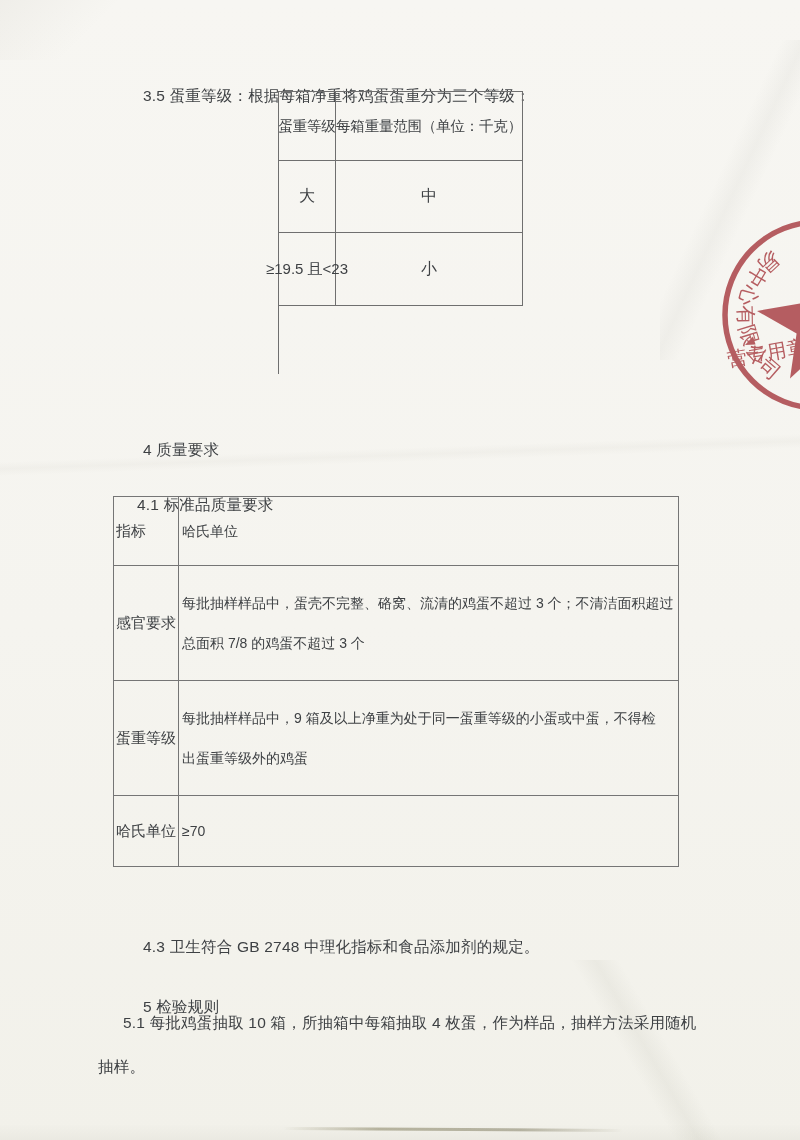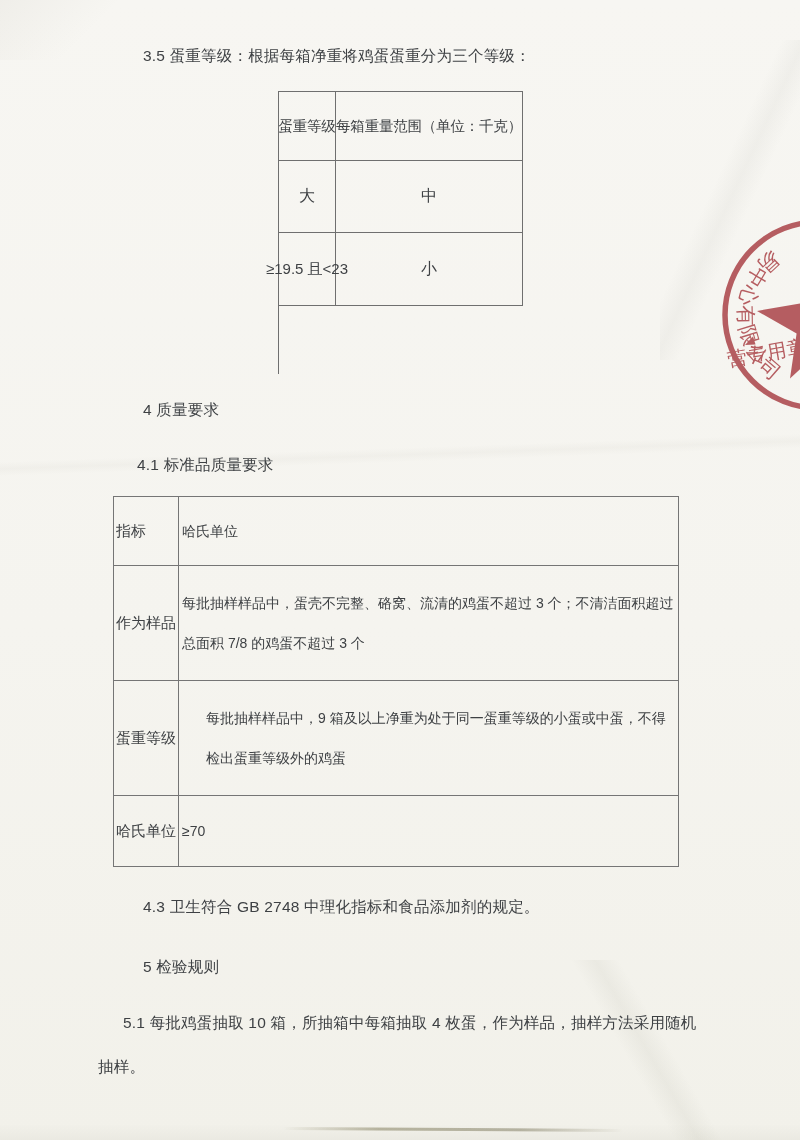--- a/index.html
+++ b/index.html
@@ -24,21 +24,21 @@
     background:linear-gradient(135deg, rgba(150,145,130,0.08), transparent 55%); }
 
   .edge-shadow{
     position:absolute; left:283px; top:1128px; width:340px; height:3px;
     transform:rotate(0.3deg); border-radius:2px;
     background:linear-gradient(90deg, rgba(125,120,85,0) 0%, rgba(125,120,85,0.5) 28%, rgba(110,105,75,0.45) 70%, rgba(125,120,85,0) 100%);
   }
   .bottom-fade{ position:absolute; left:0; bottom:0; width:800px; height:16px;
     background:linear-gradient(180deg, transparent, rgba(90,90,70,0.05)); }
 
-  .line{ position:absolute; font-size:15.5px; line-height:22px; white-space:nowrap; letter-spacing:0.2px; }
+  .line{ position:absolute; font-size:15.5px; line-height:22px; white-space:nowrap; letter-spacing:0.2px;margin-top:40px; }
   .sec35{ left:143px; top:45px; }
   .sec4 { left:143px; top:399px; }
   .sec41{ left:137px; top:454px; }
   .sec43{ left:143px; top:896px; }
   .sec5 { left:143px; top:956px; }
 
   .para51{
     position:absolute; left:98px; top:1001px; width:612px;
     font-size:15.5px; line-height:44px; text-indent:25px; letter-spacing:0.2px;
     white-space:normal; word-break:normal;
@@ -67,21 +67,21 @@
     font-size:14px;
   }
   .t2 .cell{
     border-right:1px solid #757575; border-bottom:1px solid #757575;
     display:flex; align-items:center;
   }
   .t2 .lab{ padding-left:2px; font-size:15px; white-space:nowrap; overflow:visible; }
   .t2 .val{ padding-left:3px; line-height:40px; }
   .t2 .vw{ display:block; }
   .t2 .vw1{ width:497px; }
-  .t2 .vw2{ width:487px;margin-left:24px; }
+  .t2 .vw2{ width:487px; }
 
   .stamp{ position:absolute; left:690px; top:185px; mix-blend-mode:multiply; }
   .stamp text{ font-family:"Liberation Sans","DejaVu Sans",sans-serif; }
 </style>
 </head>
 <body>
 
 <div class="page">
 
   <div class="crease c1"></div>
@@ -100,21 +100,21 @@
     <div class="cell grade">小</div>
   </div>
 
   <p class="line sec4">4 质量要求</p>
   <p class="line sec41">4.1 标准品质量要求</p>
 
   <div class="t2">
     <div class="cell lab">指标</div>
     <div class="cell val">哈氏单位</div>
 
-    <div class="cell lab">作为样品</div>
+    <div class="cell lab">感官要求</div>
     <div class="cell val">
       <span class="vw vw1">每批抽样样品中，蛋壳不完整、硌窝、流清的鸡蛋不超过 3 个；不清洁面积超过总面积 7/8 的鸡蛋不超过 3 个</span>
     </div>
 
     <div class="cell lab">蛋重等级</div>
     <div class="cell val">
       <span class="vw vw2">每批抽样样品中，9 箱及以上净重为处于同一蛋重等级的小蛋或中蛋，不得检出蛋重等级外的鸡蛋</span>
     </div>
 
     <div class="cell lab">哈氏单位</div>

